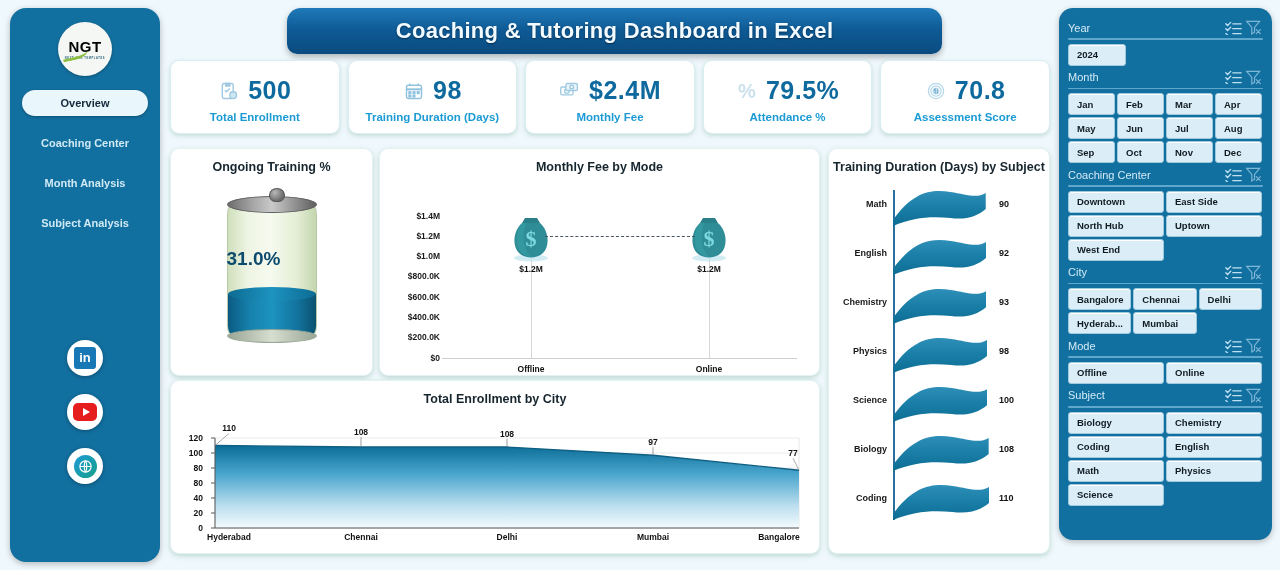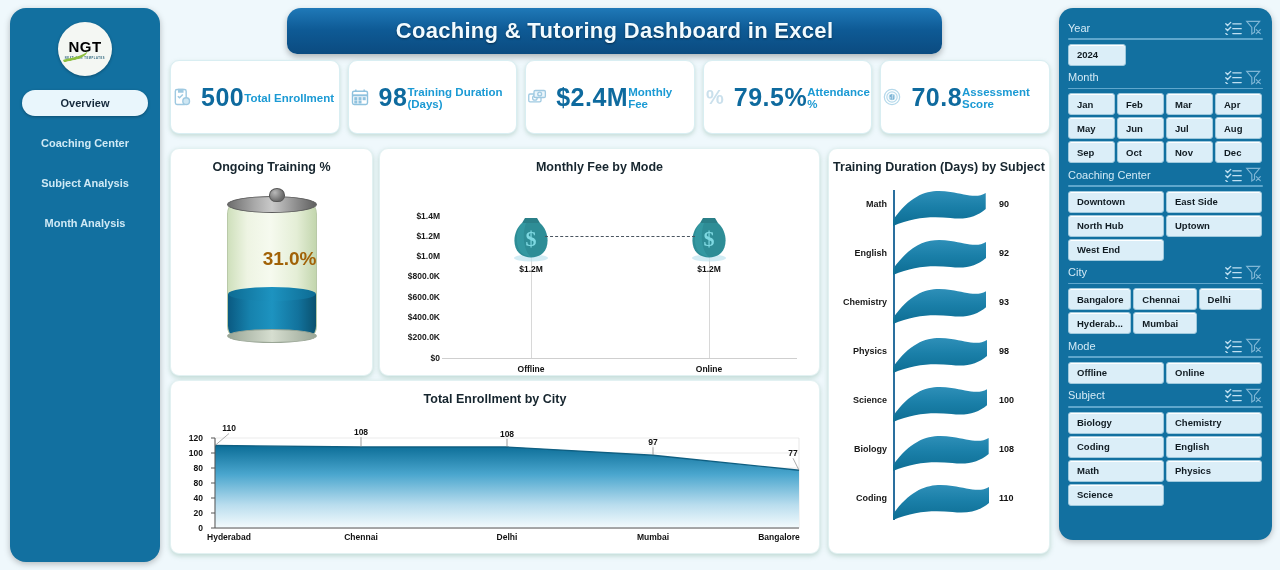--- a/index.html
+++ b/index.html
@@ -86,21 +86,21 @@
     text-shadow: 0 1px 2px rgba(0,0,0,.45);
   }
 
   
   .kpi-row { position: absolute; left: 170px; top: 60px; width: 880px; height: 74px; display: flex; gap: 8px; }
   .kpi {
     flex: 1; background: #ffffff; border-radius: 9px;
     border: 1px solid #d9eef2;
     box-shadow: 0 2px 4px rgba(120,170,150,.35);
     position: relative;
-    display: flex; flex-direction: row; align-items: center; 
+    display: flex; flex-direction: column; align-items: center; justify-content: center;
   }
   .kpi-top { display: flex; align-items: center; gap: 8px; height: 38px; }
   .kpi-ico { width: 22px; height: 22px; opacity: .75; display:flex; align-items:center; justify-content:center; }
   .kpi-val { font-size: 25px; font-weight: bold; color: #0e6a9e; letter-spacing: .5px; }
   .kpi-lab { font-size: 11.5px; font-weight: bold; color: #1b9ad4; margin-top: 1px; }
 
   
   .panel {
     position: absolute; background: #ffffff;
     border-radius: 9px; border: 1px solid #e2f1f2;
@@ -143,22 +143,22 @@
     position: absolute; left: 42px; top: -6px; width: 16px; height: 14px; border-radius: 50% 50% 45% 45%;
     background: radial-gradient(circle at 35% 30%, #b9b9b9, #6c6c6c 70%);
     border: 1px solid #555;
   }
   .cyl-bottom {
     position: absolute; left: 0; bottom: -1px; width: 90px; height: 14px; border-radius: 50%;
     background: linear-gradient(90deg,#9aa696,#d6ded0 50%,#9aa696);
     border: 1px solid #9aa696;
   }
   .cyl-label {
-    position: absolute; left: 0; top: 54px; width: 90px; text-align: right;
-    font-size: 19px; font-weight: bold; color: #a16207; z-index: 5;
+    position: absolute; left: 0; top: 54px; width: 90px; text-align: left;
+    font-size: 19px; font-weight: bold; color: #0c4a6e; z-index: 5;
   }
 
   
   .fee-plot { position: relative; width: 441px; height: 190px; }
   .fee-yaxis { position: absolute; left: 0; top: 32px; width: 60px; height: 152px; }
   .fee-ytick { position: absolute; right: 0; font-size: 8.5px; font-weight: bold; color: #1a1a1a; white-space: nowrap; transform: translateY(-50%); }
   .fee-base { position: absolute; left: 62px; top: 182px; width: 355px; height: 1px; background: #cfcfcf; }
   .fee-gridline { position: absolute; width: 1px; background: #d8d8d8; top: 42px; height: 140px; }
   .bag { position: absolute; width: 44px; height: 52px; }
   .bag svg { width: 44px; height: 52px; }
@@ -214,27 +214,43 @@
     </div>
 
     <div class="nav">
       <div class="nav-item active">
         <span>Overview</span>
       </div>
       <div class="nav-item">
         <span>Coaching Center</span>
       </div>
       <div class="nav-item">
+        <span>Month Analysis</span>
+      </div>
+      <div class="nav-item">
         <span>Subject Analysis</span>
       </div>
-      <div class="nav-item">
-        <span>Month Analysis</span>
-      </div>
-    </div>
-
+    </div>
+
+    <div class="socials">
+      <div class="social">
+        <div class="in-badge">in</div>
+      </div>
+      <div class="social">
+        <div class="yt-badge"></div>
+      </div>
+      <div class="social">
+        <div class="globe-badge">
+          <svg width="15" height="15" viewBox="0 0 24 24" fill="none" stroke="#ffffff" stroke-width="1.8">
+            <circle cx="12" cy="12" r="9"></circle>
+              <path d="M3 12h18M12 3c2.6 2.6 2.6 15 0 18M12 3c-2.6 2.6-2.6 15 0 18"></path>
+          </svg>
+        </div>
+      </div>
+    </div>
   </div>
 
   <div class="title-bar">
     <h1>Coaching &amp; Tutoring Dashboard in Excel</h1>
   </div>
 
   <div class="kpi-row">
 
     <div class="kpi">
       <div class="kpi-top">

